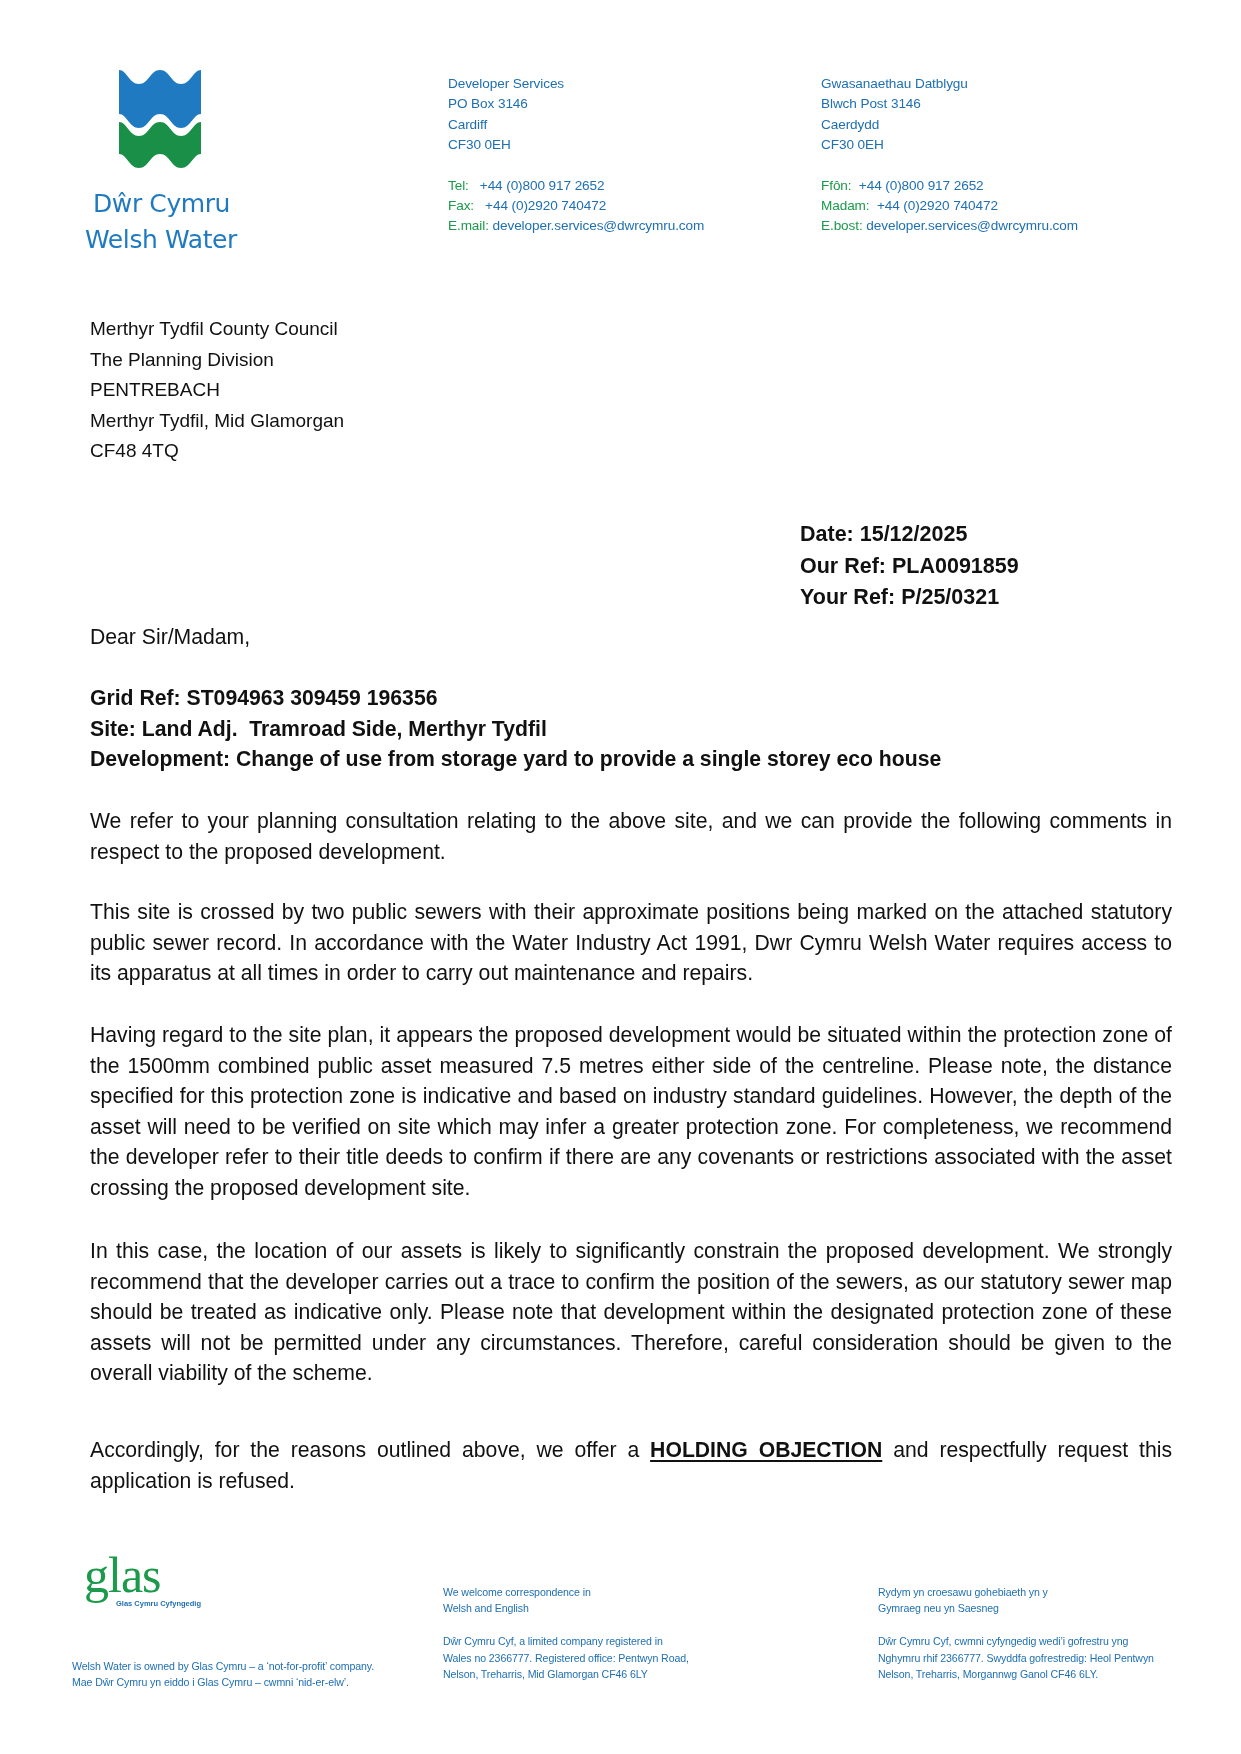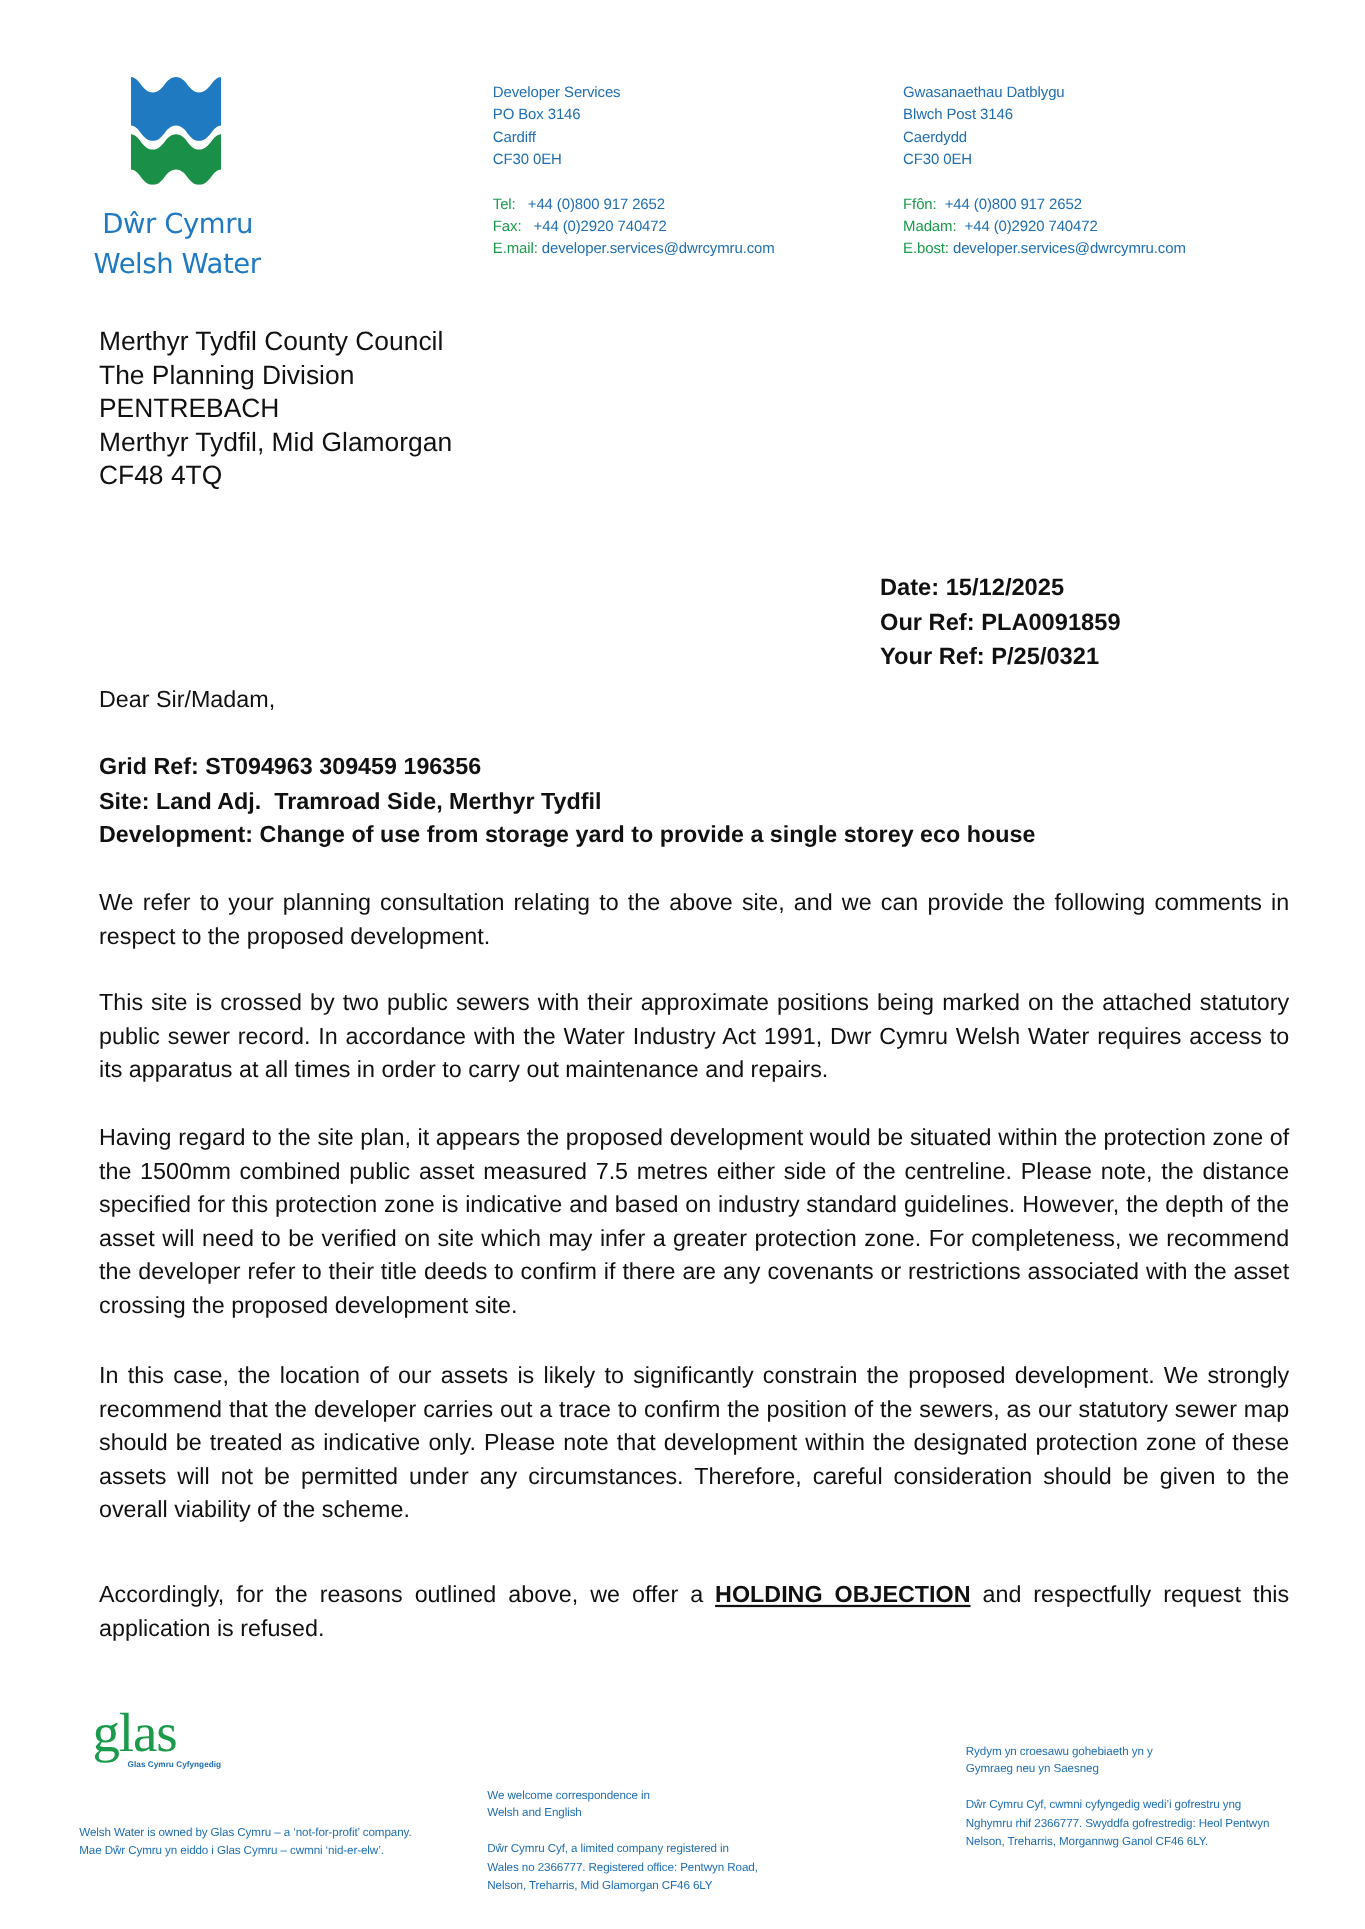--- a/index.html
+++ b/index.html
@@ -15,21 +15,21 @@
 
   
   .hcol { top: 74px; font-size: 13.6px; line-height: 20.4px; white-space: nowrap; letter-spacing: -0.1px; }
   .hcol .gap { height: 20px; }
   #hcol-en { left: 448px; }
   #hcol-cy { left: 821px; }
   .lbl { color: #1a9a4a; }
   .val { color: #1f6fb2; }
 
   
-  #recipient { left: 90px; top: 296px; font-size: 24px; line-height: 30.5px; white-space: nowrap; }
+  #recipient { left: 90px; top: 314px; font-size: 19px; line-height: 30.5px; white-space: nowrap; }
 
   
   #refs { left: 800px; top: 497px; font-size: 21.5px; line-height: 31.5px; font-weight: bold; white-space: nowrap; margin-top: 22px; }
 
   
   .body-text { left: 90px; width: 1082px; font-size: 21.2px; line-height: 30.5px; text-align: justify; }
   .body-text.last-left { text-align-last: left; }
   #salutation { top: 622px; }
   #subject { top: 683px; font-weight: bold; text-align: left; white-space: nowrap; }
   #p1 { top: 806px; }
@@ -38,21 +38,21 @@
   #p4 { top: 1236px; }
   #p5 { top: 1435px; }
   .u-strong { font-weight: bold; text-decoration: underline; text-decoration-thickness: 2px; text-underline-offset: 3px; }
 
   
   #glas-logo { left: 84px; top: 1553px; }
   #glas-word { font-family: "Liberation Serif", "DejaVu Serif", serif; font-size: 50px; color: #1a9a4a; line-height: 44px; letter-spacing: -1px; }
   #glas-sub { font-size: 7.5px; color: #1f6fb2; font-weight: bold; margin-left: 32px; margin-top: 2px; white-space: nowrap; }
   .fcol { font-size: 10.6px; line-height: 16.2px; color: #1f6fb2; white-space: nowrap; letter-spacing: -0.1px; }
   #f-owner { left: 72px; top: 1658px; }
-  #f-en { left: 443px; top: 1624px; }
+  #f-en { left: 443px; top: 1584px; }
   #f-cy { left: 878px; top: 1584px; }
   .fgap { height: 17px; }
 </style>
 </head>
 <body>
 
 <div id="logo" class="abs">
   <svg width="82" height="98" viewBox="0 0 82 98">
 
     <path d="M0 0 C8 0 10 14 20 14 C30 14 31 0 41 0 C51 0 52 14 62 14 C72 14 74 0 82 0 L82 44 C74 44 72 58 62 58 C52 58 51 44 41 44 C31 44 30 58 20 58 C10 58 8 44 0 44 Z" fill="#1f7ac1"></path>

